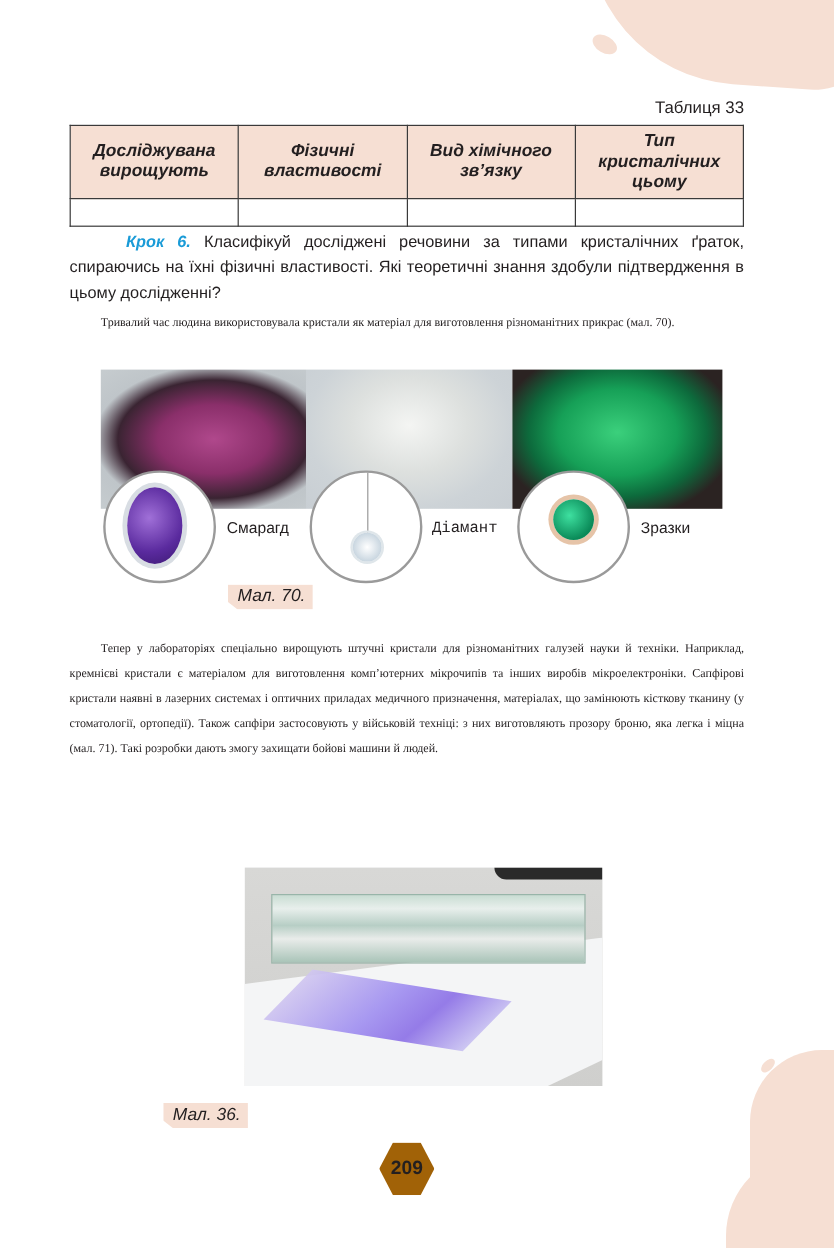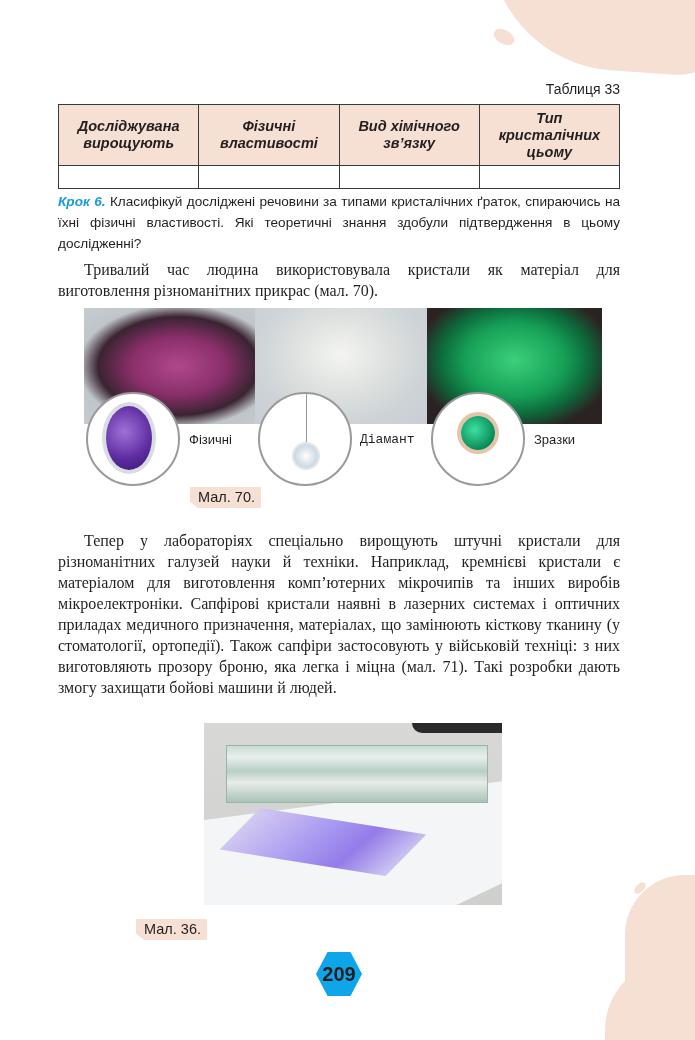--- a/index.html
+++ b/index.html
@@ -43,24 +43,24 @@
     background: #f6dfd3; border: 1.5px solid #3a3a3a;
     font-weight: bold; font-style: italic; font-size: 14.5px; line-height: 17px;
     height: 56px; padding: 2px 4px; text-align: center; width: 25%;
   }
   table.t33 td { border: 1.5px solid #3a3a3a; height: 20px; }
   .step {
     position: absolute; left: 58px; top: 191px; width: 562px;
     font-family: "Liberation Sans", sans-serif; font-size: 13.6px; line-height: 21px;
     text-align: justify;
   }
-  .step .step-label { color: #1a9bd7; font-weight: bold; font-style: italic; }
+  .step .step-label { color: #1a9bd7; font-weight: bold; font-style: italic; margin-left: 47px; }
   .para {
     position: absolute; left: 58px; width: 562px;
-    font-size: 16px; line-height: 21px; text-align: justify;
+    font-size: 10px; line-height: 21px; text-align: justify;
     text-indent: 26px;
   }
   .fig70 { position: absolute; left: 84px; top: 308px; width: 518px; height: 175px; }
   .fig70 .photo { position: absolute; top: 0; height: 116px; }
   .photo.amethyst { left: 0; width: 171px;
     background: radial-gradient(ellipse at 55% 50%, #b0488c 0%, #8a2f6a 35%, #3a2432 60%, #bfc5c9 75%, #c6cccf 100%); }
   .photo.diamond { left: 171px; width: 172px;
     background: radial-gradient(ellipse at 50% 40%, #f4f5f3 0%, #dde0de 40%, #cdd3d7 70%, #c8ced3 100%); }
   .photo.emerald { left: 343px; width: 175px;
     background: radial-gradient(ellipse at 50% 45%, #3bd07c 0%, #16a057 40%, #0d6a3c 60%, #2b2322 80%); }
@@ -84,40 +84,41 @@
     font-size: 13px; color: #231f20;
   }
   .caption {
     position: absolute; font-family: "Liberation Sans", sans-serif; font-size: 14.5px;
     white-space: nowrap; display: flex; align-items: center;
   }
   .caption .num {
     background: #f6dfd3; padding: 2px 6px 3px 8px;
     clip-path: polygon(0 0, 100% 0, 100% 100%, 8px 100%, 0 70%);
     margin-right: 4px;
+    font-style: italic;
   }
   .fig71 {
     position: absolute; left: 204px; top: 723px; width: 298px; height: 182px;
     background: linear-gradient(#d8d8d6, #cfcfcd); overflow: hidden;
   }
   .fig71 .shadow-top { position: absolute; right: 0; top: 0; width: 90px; height: 10px; background: #2a2a2a; border-radius: 0 0 0 20px; }
   .fig71 .paper { position: absolute; left: 0; top: 58px; width: 300px; height: 130px;
     background: #f4f5f6; clip-path: polygon(0 30%, 100% 0, 100% 78%, 80% 100%, 0 100%); }
   .fig71 .bar { position: absolute; left: 22px; top: 22px; width: 260px; height: 56px;
     background: linear-gradient(#c9ddd3, #e8efec 20%, #b7cec5 45%, #e9ecea 65%, #a9c4b8 100%);
     border: 1px solid #98b5a9; }
   .fig71 .glass { position: absolute; left: 24px; top: 98px; width: 190px; height: 42px;
     background: linear-gradient(100deg, #d0c6f0, #9f8ef0 45%, #8a6ee6 70%, #c9c2f2);
     transform: skewX(-40deg) rotate(8deg); opacity: 0.9; }
   .page-num {
     position: absolute; left: 316px; top: 952px; width: 46px; height: 44px;
-    background: #0ea5e9;
+    background: #a16207;
     clip-path: polygon(25% 0, 75% 0, 100% 50%, 75% 100%, 25% 100%, 0 50%);
     display: flex; align-items: center; justify-content: center;
-    font-family: "Liberation Sans", sans-serif; font-weight: bold; font-size: 20px;
+    font-family: "Liberation Sans", sans-serif; font-weight: bold; font-size: 16px;
   }
 </style>
 </head>
 <body>
 
 <div class="blob-top"></div>
 <div class="blob-top-drop"></div>
 <div class="blob-bottom"></div>
 <div class="blob-bottom2"></div>
 <div class="blob-bottom-drop"></div>
@@ -154,21 +155,21 @@
   <div class="ring r1">
       <div class="gem"></div>
     </div>
   <div class="ring r2">
       <div class="chain"></div>
       <div class="gem"></div>
     </div>
   <div class="ring r3">
       <div class="gem"></div>
     </div>
-  <div class="gem-label" style="left:105px;">Фізичні</div>
+  <div class="gem-label" style="left:105px;">Смарагд</div>
   <div class="gem-label" style="left:276px;font-family:Liberation Mono, monospace;">Діамант</div>
   <div class="gem-label" style="left:450px;">Зразки</div>
 </div>
 
 <div class="caption" style="left:190px; top:487px;">
   <span class="num">Мал. 70.</span>
 </div>
 
 <div class="para" style="top:530px;">Тепер у лабораторіях спеціально вирощують штучні кристали для різноманітних галузей науки й техніки. Наприклад, кремнієві кристали є матеріалом для виготовлення комп’ютерних мікрочипів та інших виробів мікроелектроніки. Сапфірові кристали наявні в лазерних системах і оптичних приладах медичного призначення, матеріалах, що замінюють кісткову тканину (у стоматології, ортопедії). Також сапфіри застосовують у військовій техніці: з них виготовляють прозору броню, яка легка і міцна (мал. 71). Такі розробки дають змогу захищати бойові машини й людей.</div>
 

